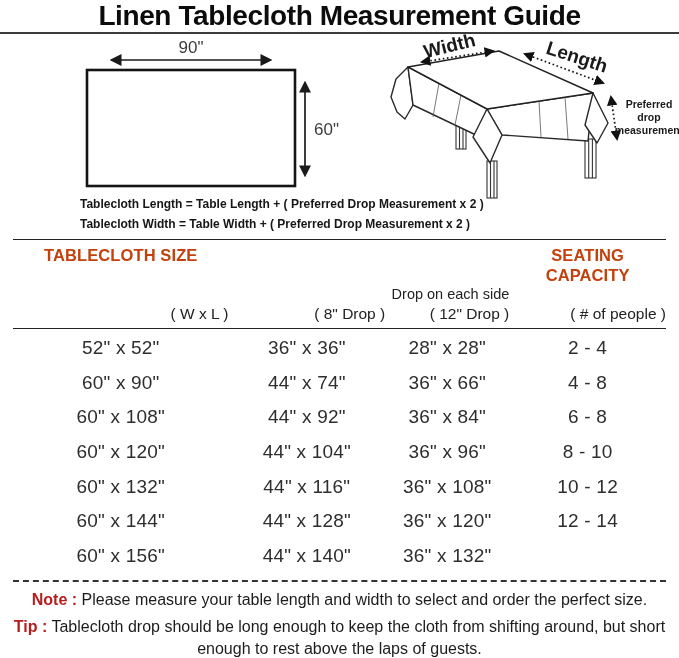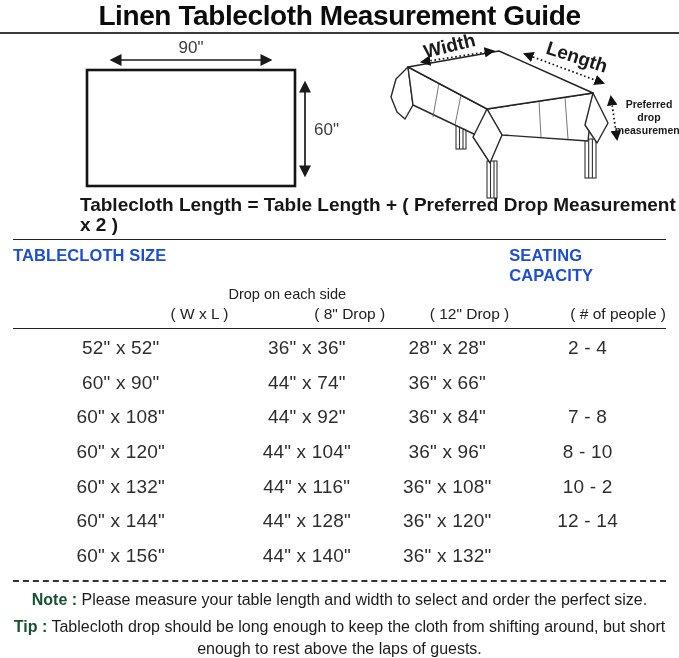--- a/index.html
+++ b/index.html
@@ -20,49 +20,49 @@
 
   
   .diagrams{height:158px;display:flex;align-items:flex-start;overflow:visible;margin-top:3px;}
   .rect-svg{width:300px;height:162px;margin-left:42px;flex:none;overflow:visible;}
   .illus-svg{width:290px;height:164px;margin-left:auto;margin-right:0;flex:none;overflow:visible;}
   svg text{font-family:"Liberation Sans","DejaVu Sans",sans-serif;}
 
   
   .calc{padding:0 0 5px 0;}
   .calc-heading{font-size:19px;font-weight:600;color:#111;padding-left:7px;line-height:23px;}
-  .calc-line{font-size:19px;font-weight:700;color:#161616;padding-left:80px;line-height:19.5px;}
+  .calc-line{font-size:12px;font-weight:700;color:#161616;padding-left:80px;line-height:19.5px;}
 
   
   .tbl{margin:0 13px;border-top:1.8px solid #222;}
   .tbl-head{
     display:grid;grid-template-columns:33% 24% 19% 24%;
     border-bottom:1.8px solid #222;padding:5px 0 4px 0;
   }
-  .th{font-size:16.5px;font-weight:700;color:#1d4ed8;line-height:20px;letter-spacing:0.1px;}
-  .th-small{font-size:14.5px;font-weight:400;color:#222;text-align:left;line-height:18px;}
+  .th{font-size:16.5px;font-weight:700;color:#c2410c;text-align:center;line-height:20px;letter-spacing:0.1px;}
+  .th-small{font-size:14.5px;font-weight:400;color:#222;text-align:right;line-height:18px;}
   .th-paren{font-size:15.5px;font-weight:400;color:#222;text-align:right;line-height:21px;}
   .pos-c1{grid-column:1;}
   .pos-c2{grid-column:2;}
   .pos-c3{grid-column:3;}
   .pos-c4{grid-column:4;}
   .pos-c23{grid-column:2 / 4;}
   .row1{grid-row:1;}
   .row2{grid-row:2;}
   .row3{grid-row:3;}
   .tbl-body{padding-top:2px;}
   .tr{display:grid;grid-template-columns:33% 24% 19% 24%;height:34.6px;align-items:center;}
   .td{font-size:19px;font-weight:400;color:#2e2e2e;text-align:center;letter-spacing:0.2px;}
 
   
   .dashed-divider{margin:7px 13px 0 13px;border-top:2px dashed #333;}
   .note,.tip{margin:0;text-align:center;font-size:16px;color:#1c1c1c;}
   .note{margin-top:7px;line-height:21px;}
   .tip{margin-top:6px;line-height:22px;padding:0 1px;}
-  .lbl{font-weight:700;color:#14532d;}
+  .lbl{font-weight:700;color:#b91c1c;}
 </style>
 </head>
 <body>
 
 <div class="page">
 
   <h1 class="title">Linen Tablecloth Measurement Guide</h1>
 
   <div class="diagrams">
 
@@ -122,20 +122,21 @@
       <g font-size="10.5" font-weight="600" fill="#1a1a1a" text-anchor="middle">
         <text x="260" y="71">Preferred</text>
         <text x="260" y="84">drop</text>
         <text x="260" y="97">measurement</text>
       </g>
     </svg>
   </div>
 
   <div class="calc">
     <div class="calc-line">Tablecloth Length = Table Length + ( Preferred Drop Measurement x 2 )</div>
+    <div class="calc-line">Tablecloth Width = Table Width + ( Preferred Drop Measurement x 2 )</div>
   </div>
 
   <div class="tbl">
     <div class="tbl-head">
       <div class="th pos-c1 row1">TABLECLOTH SIZE</div>
       <div class="th pos-c4 row1">SEATING CAPACITY</div>
       <div class="th-small pos-c23 row2">Drop on each side</div>
       <div class="th-paren pos-c1 row3">( W x L )</div>
       <div class="th-paren pos-c2 row3">( 8" Drop )</div>
       <div class="th-paren pos-c3 row3">( 12" Drop )</div>
@@ -145,38 +146,39 @@
       <div class="tr">
         <div class="td">52" x 52"</div>
         <div class="td">36" x 36"</div>
         <div class="td">28" x 28"</div>
         <div class="td">2 - 4</div>
       </div>
       <div class="tr">
         <div class="td">60" x 90"</div>
         <div class="td">44" x 74"</div>
         <div class="td">36" x 66"</div>
+        <div class="td">4 - 8</div>
       </div>
       <div class="tr">
         <div class="td">60" x 108"</div>
         <div class="td">44" x 92"</div>
         <div class="td">36" x 84"</div>
-        <div class="td">7 - 8</div>
+        <div class="td">6 - 8</div>
       </div>
       <div class="tr">
         <div class="td">60" x 120"</div>
         <div class="td">44" x 104"</div>
         <div class="td">36" x 96"</div>
         <div class="td">8 - 10</div>
       </div>
       <div class="tr">
         <div class="td">60" x 132"</div>
         <div class="td">44" x 116"</div>
         <div class="td">36" x 108"</div>
-        <div class="td">10 - 2</div>
+        <div class="td">10 - 12</div>
       </div>
       <div class="tr">
         <div class="td">60" x 144"</div>
         <div class="td">44" x 128"</div>
         <div class="td">36" x 120"</div>
         <div class="td">12 - 14</div>
       </div>
       <div class="tr">
         <div class="td">60" x 156"</div>
         <div class="td">44" x 140"</div>

